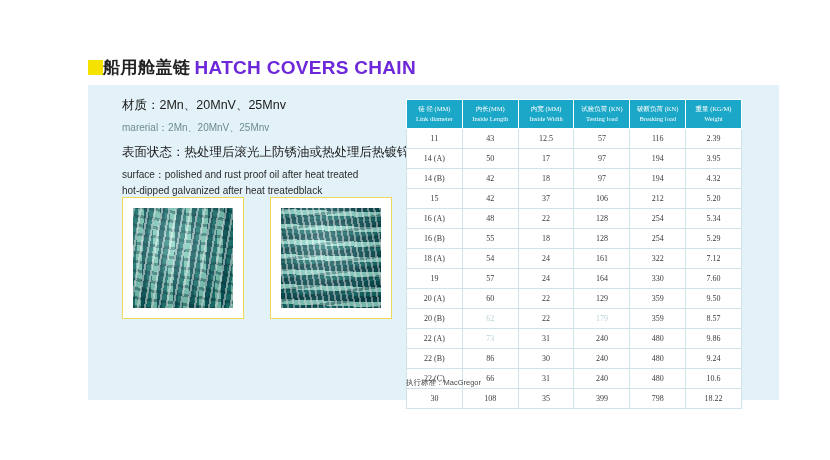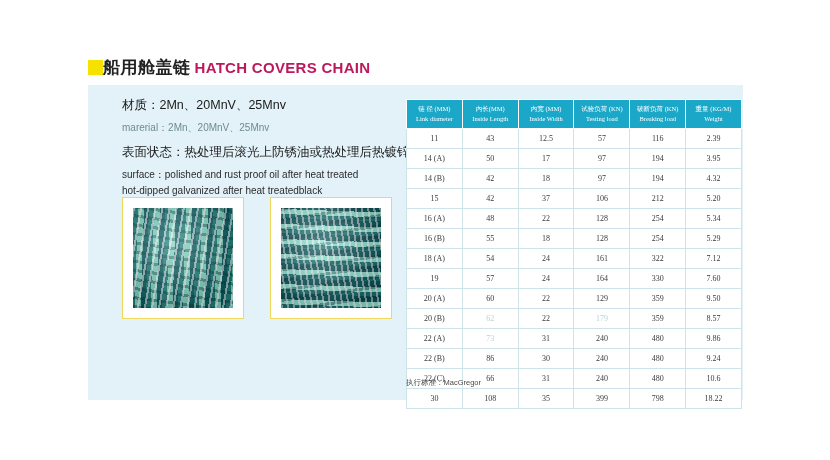--- a/index.html
+++ b/index.html
@@ -32,34 +32,35 @@
     background: #f5e200;
     flex: 0 0 auto;
   }
   .title-cn {
     font-size: 17px;
     font-weight: bold;
     color: #222222;
     letter-spacing: 0.5px;
   }
   .title-en {
-    font-size: 15px;
+    font-size: 19px;
     font-weight: bold;
-    color: #be185d;
+    color: #6d28d9;
     letter-spacing: 0.3px;
     margin-left: 4px;
   }
   
   .panel {
     position: absolute;
     left: 88px;
     top: 85px;
     width: 655px;
     height: 315px;
     background: #e3f2f8;
+    padding-left: 36px;
   }
   
   .spec {
     position: absolute;
     left: 34px;
     top: 12px;
     width: 310px;
     color: #333333;
   }
   .spec .line-cn {

